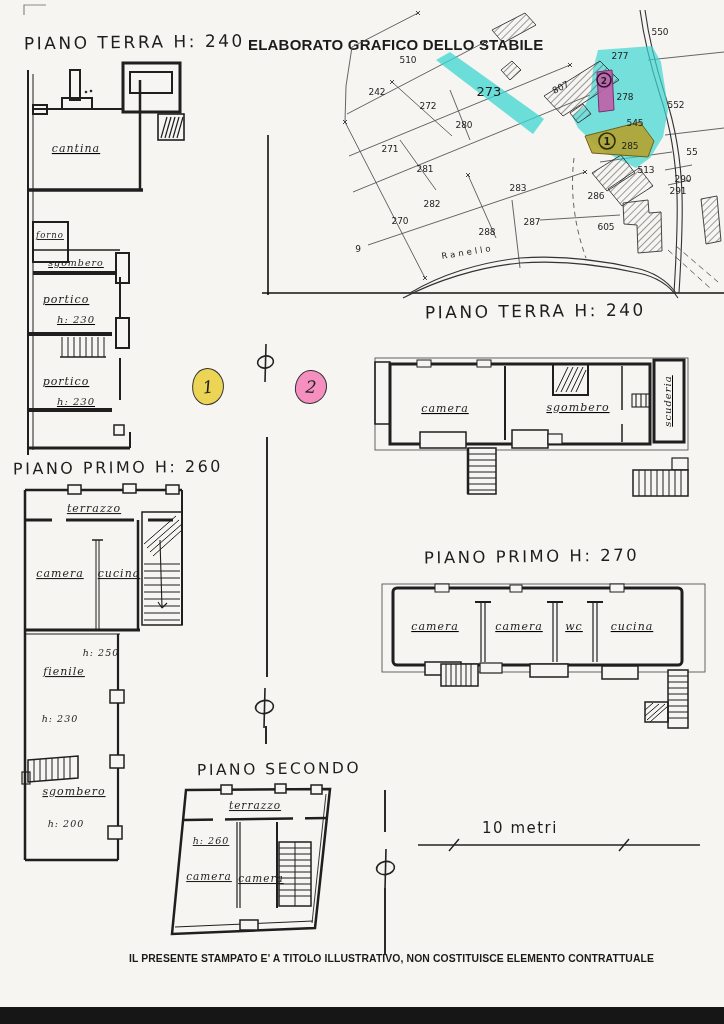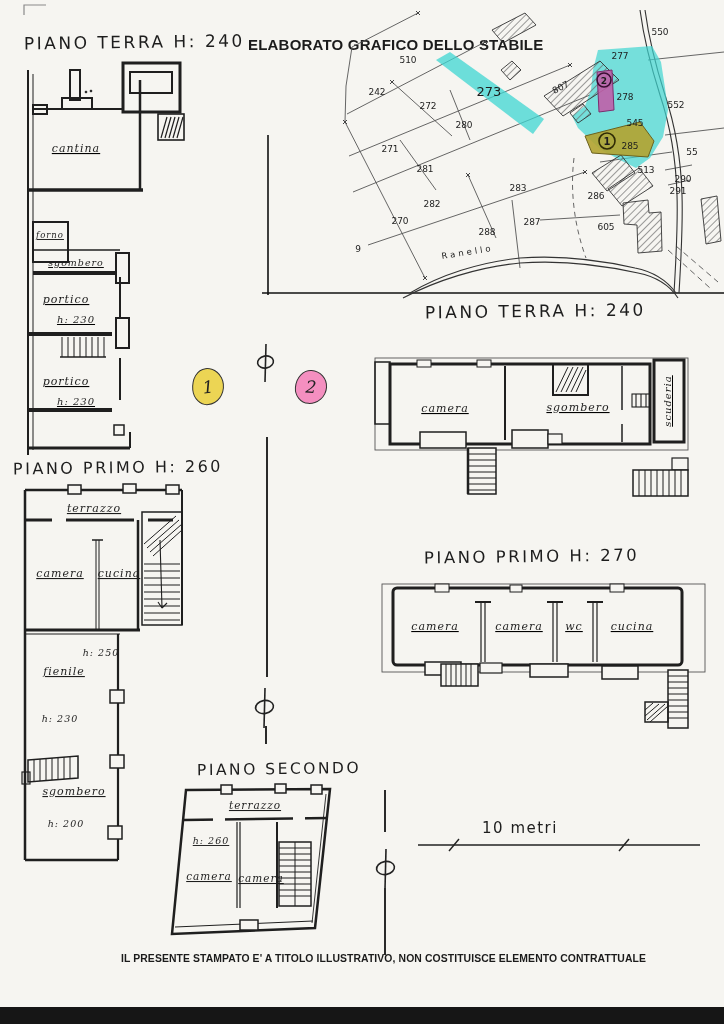--- a/index.html
+++ b/index.html
@@ -440,14 +440,14 @@
 </svg>
 <div class="abs vline" style="left:384px;top:888px;height:67px"></div>
 
 <svg class="abs" style="left:415px;top:815px" width="295" height="42">
   <text x="105" y="18" text-anchor="middle" font-size="15" letter-spacing="1.5" style="font-family:'DejaVu Sans',sans-serif">10 metri</text>
   <line x1="3" y1="30" x2="285" y2="30" stroke="#222" stroke-width="1.4"></line>
   <line x1="34" y1="36" x2="44" y2="24" stroke="#222" stroke-width="1.4"></line>
   <line x1="204" y1="36" x2="214" y2="24" stroke="#222" stroke-width="1.4"></line>
 </svg>
 
-<div class="abs print-bold" style="left:121px;top:953px;font-size:10.4px;letter-spacing:0.1px">IL PRESENTE STAMPATO E' A TITOLO ILLUSTRATIVO, NON COSTITUISCE ELEMENTO CONTRATTUALE</div>
+<div class="abs print-bold" style="left:129px;top:953px;font-size:10.4px;letter-spacing:0.1px">IL PRESENTE STAMPATO E' A TITOLO ILLUSTRATIVO, NON COSTITUISCE ELEMENTO CONTRATTUALE</div>
 <div class="abs" style="left:0;top:1007px;width:724px;height:17px;background:#161616"></div>
 
 </body></html>

